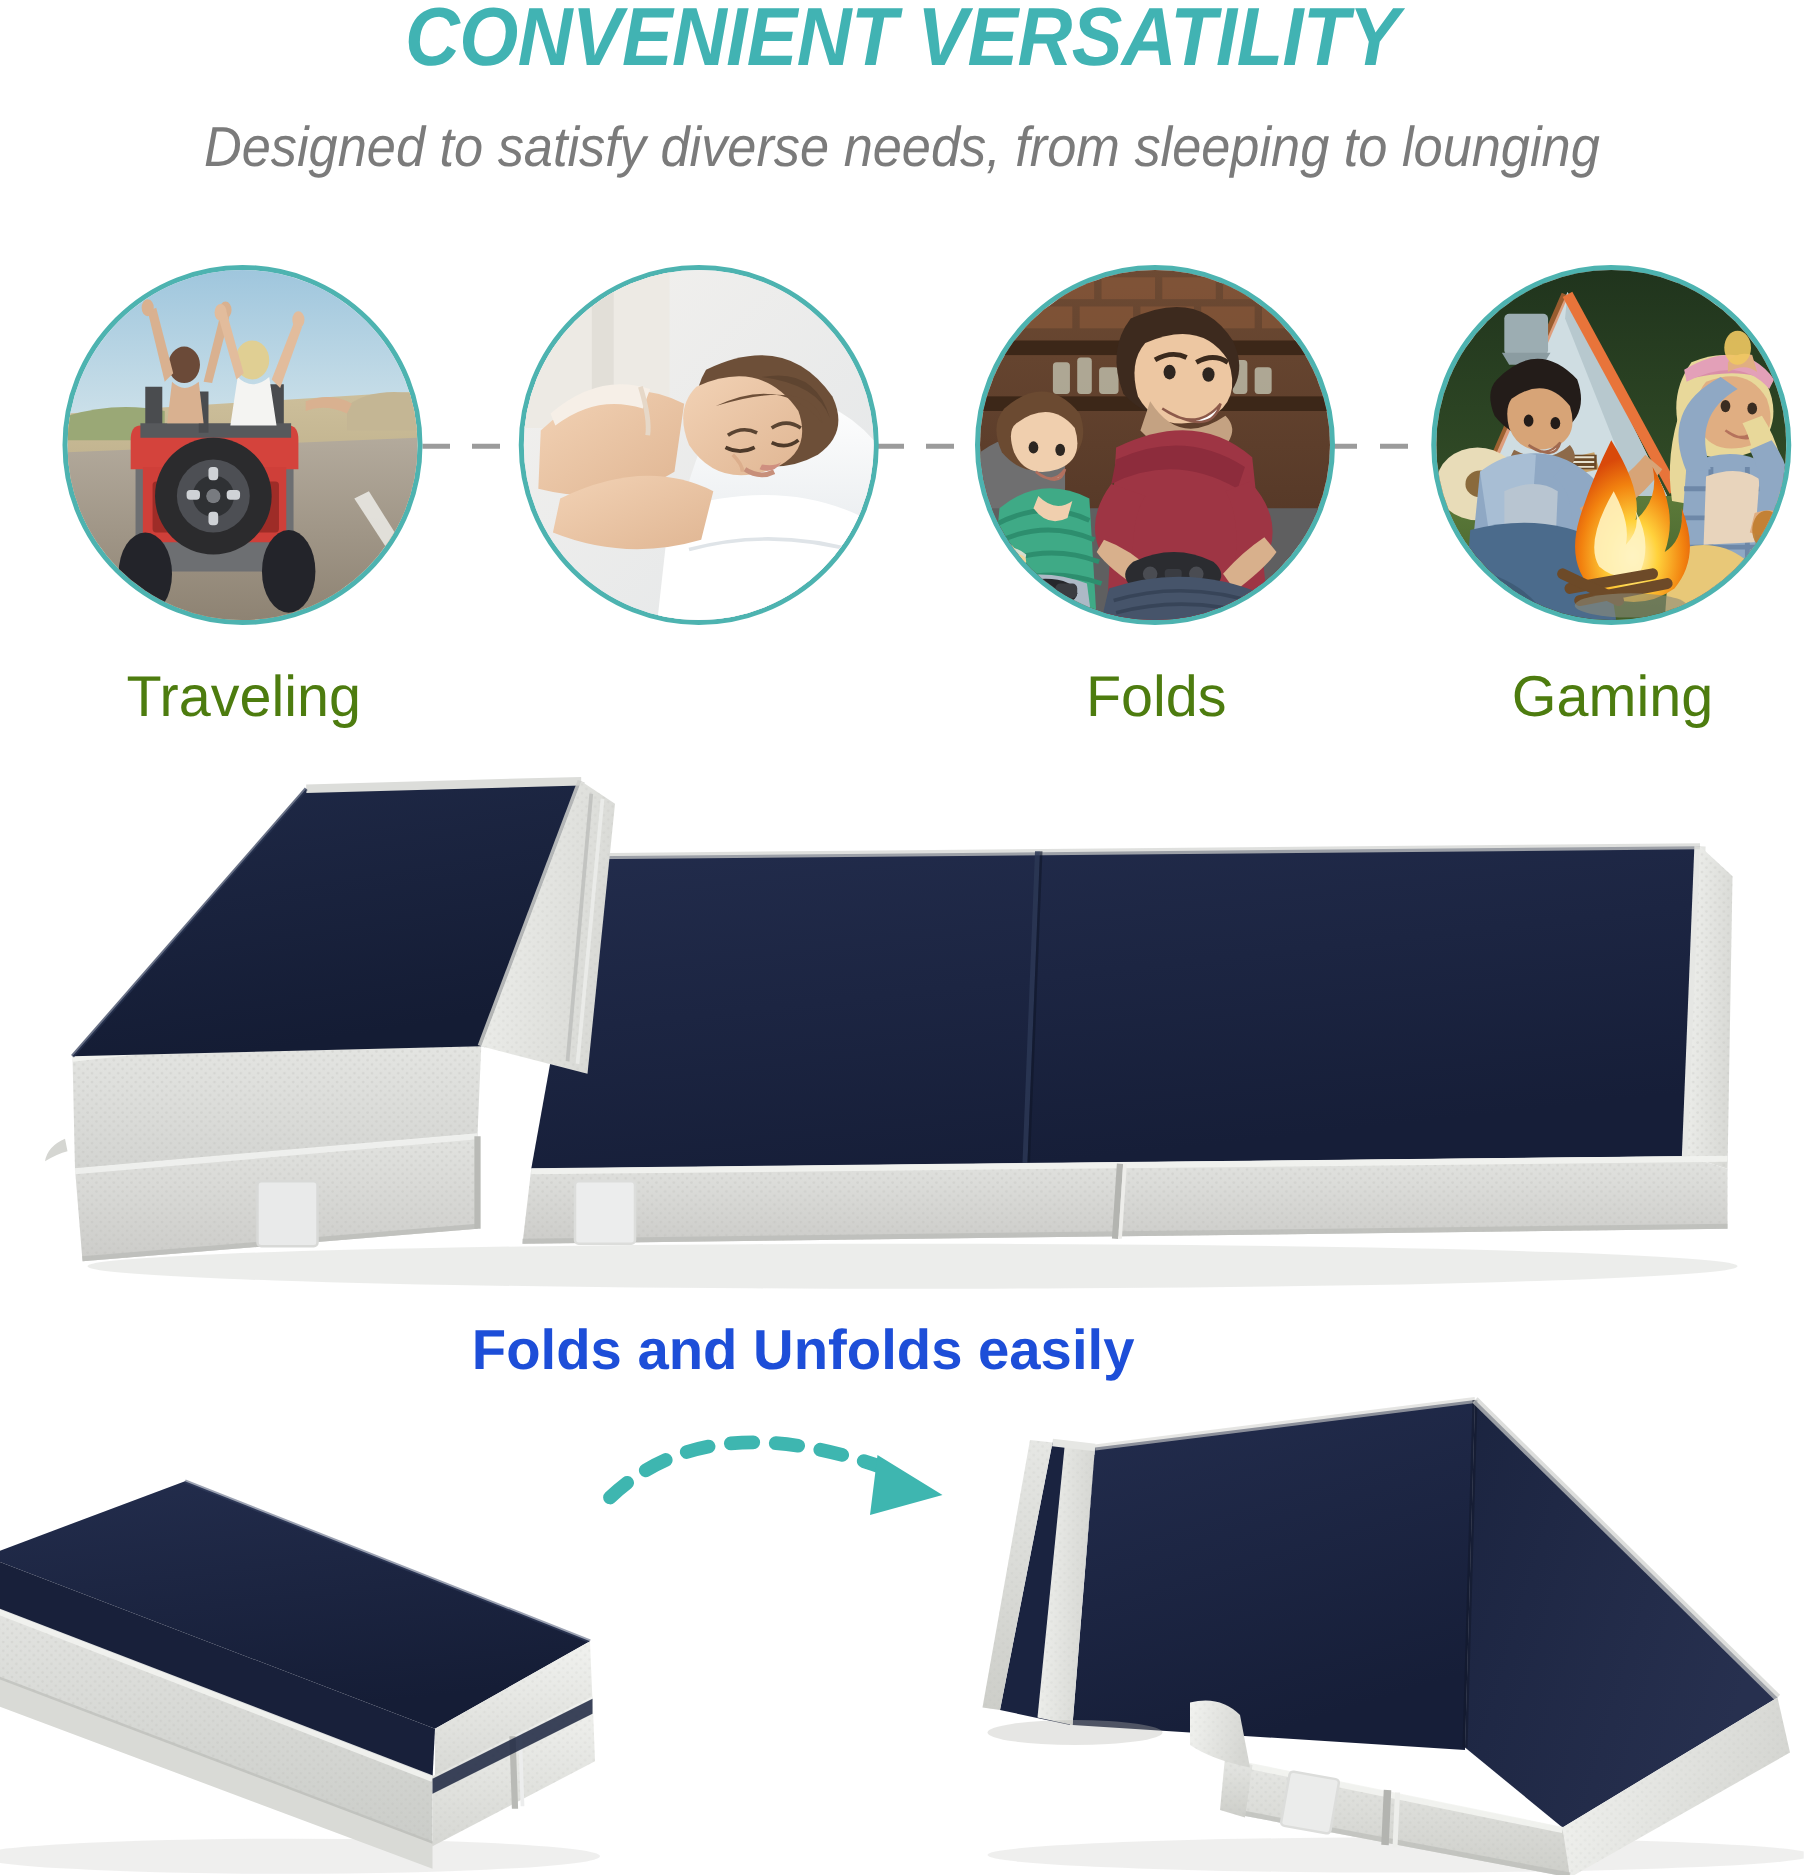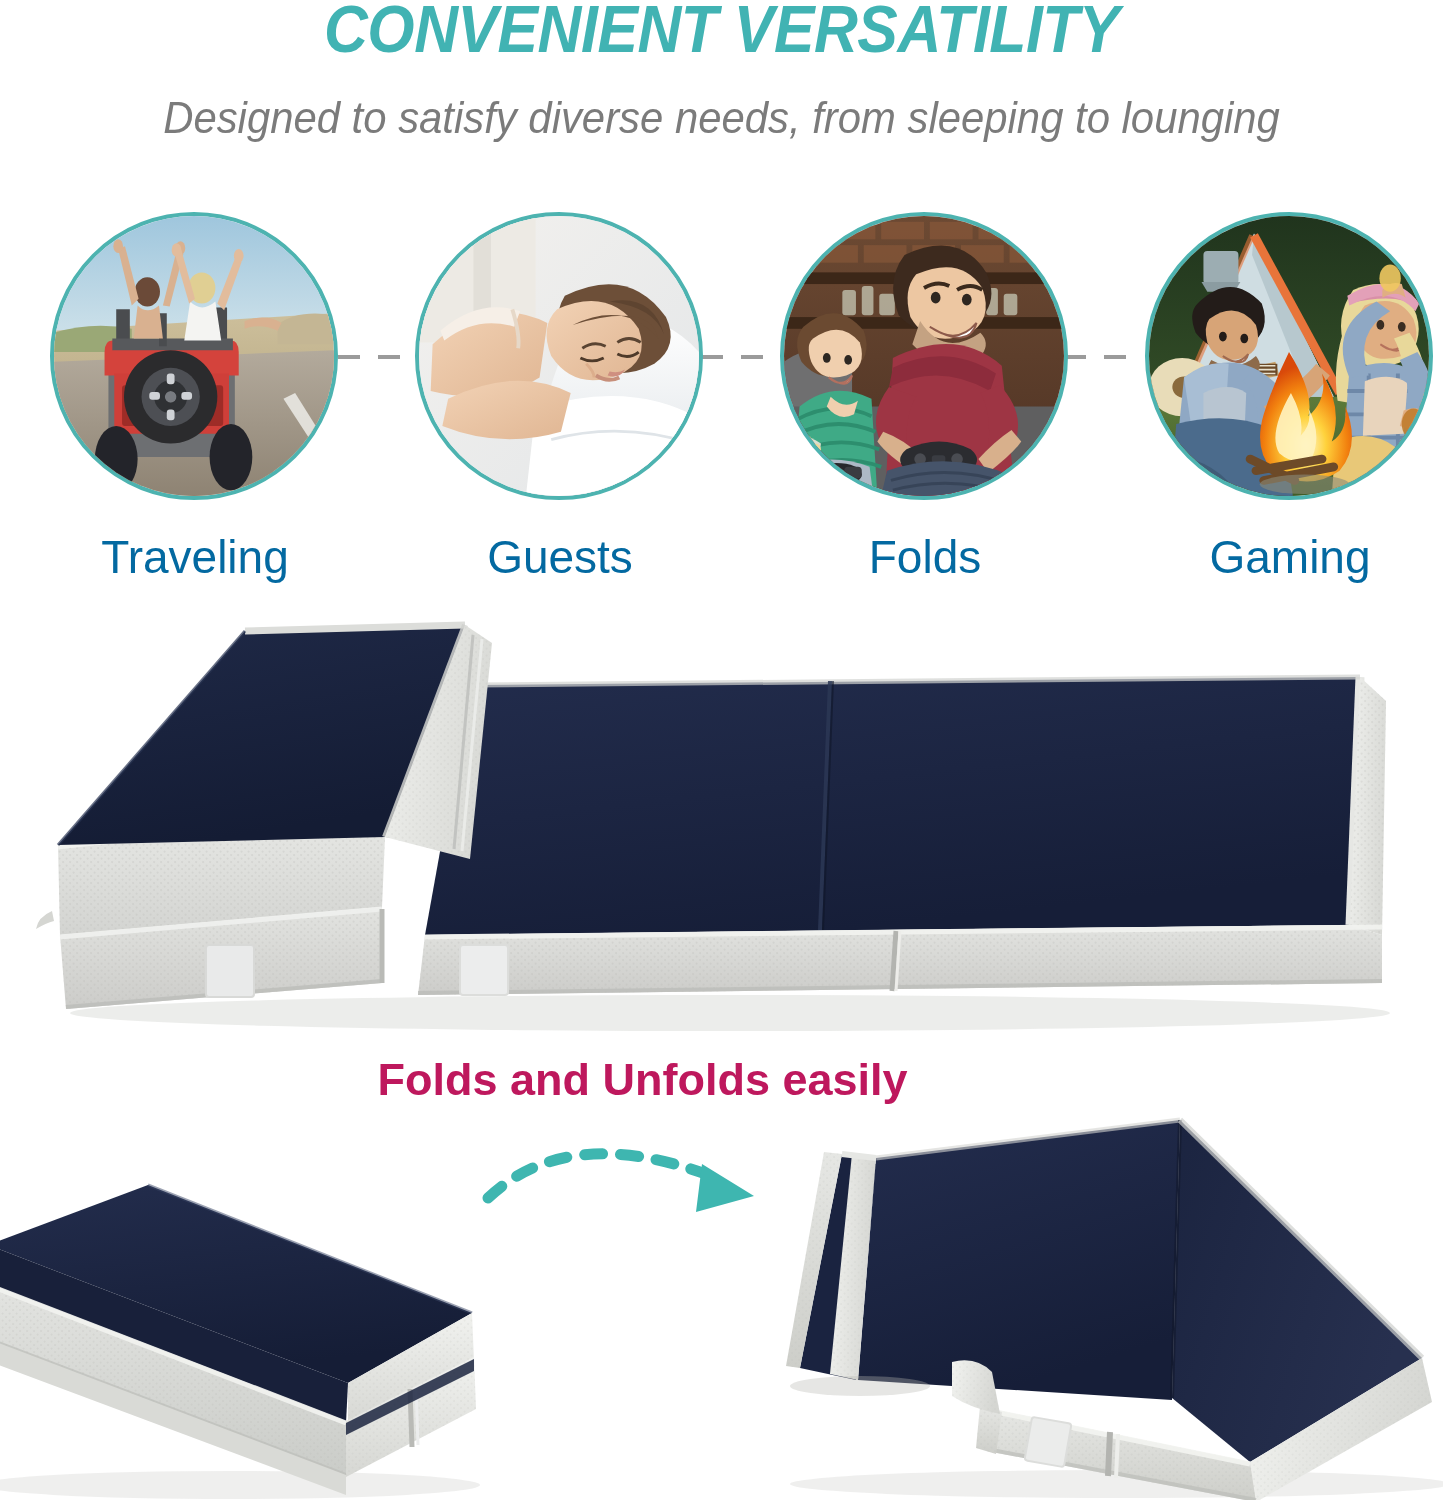--- a/index.html
+++ b/index.html
@@ -47,36 +47,36 @@
     border:4px solid #4db3b0;
     overflow:hidden;
     background:#e9eef0;
   }
   .uc-photo { position:absolute; left:0; top:0; width:100%; height:100%; }
   .uc-label {
     position:absolute; left:0; top:340px; width:300px;
     text-align:center;
     font-size:46px;
     font-weight:300;
-    color:#0369a1;
+    color:#4d7c0f;
     white-space:nowrap;
   }
   .connector {
     position:absolute; top:165px; height:4px;
     background:repeating-linear-gradient(to right,
       #9b9b9b 0px, #9b9b9b 22px, rgba(255,255,255,0) 22px, rgba(255,255,255,0) 40px);
   }
 
   
   #folds-label {
     position:absolute; left:0; top:1054px; width:1285px;
     text-align:center;
     font-size:45px;
     font-weight:bold;
-    color:#be185d;
+    color:#1d4ed8;
     white-space:nowrap;
   }
 
   
   #fig-main { position:absolute; left:30px; top:605px; width:1400px; height:430px; }
   #fig-folded { position:absolute; left:-20px; top:1165px; width:500px; height:335px; }
   #fig-chair { position:absolute; left:780px; top:1110px; width:670px; height:390px; }
   #fig-arrow { position:absolute; left:470px; top:1130px; width:310px; height:110px; }
   svg { display:block; overflow:visible; }
 </style>
@@ -205,21 +205,20 @@
         <path d="M158 112 q54-26 88 14 q-8-38 -88-14z" fill="#6d4f38"></path>
         <path d="M168 136 q12-8 24-2" stroke="#5a4432" stroke-width="3" fill="none"></path>
         <path d="M204 130 q12-8 24 0" stroke="#5a4432" stroke-width="3" fill="none"></path>
         <path d="M166 146 q12 6 24 0" stroke="#4e3a2a" stroke-width="3" fill="none"></path>
         <path d="M204 142 q12 6 22-2" stroke="#4e3a2a" stroke-width="3" fill="none"></path>
         <path d="M182 164 q12 8 24 2" stroke="#c78f7a" stroke-width="4" fill="none"></path>
         <path d="M196 160 q10 2 16-2 q-6 10 -18 6z" fill="#cf8f80"></path>
         <path d="M172 152 q8 8 8 14" stroke="#dcae8c" stroke-width="3" fill="none"></path>
       </svg>
     </div>
-    <div class="uc-label">Guests</div>
   </div>
 
   <div class="uc" style="left:775px;">
     <div class="uc-circle">
       <svg class="uc-photo" viewBox="0 0 288 288">
         <defs>
           <linearGradient id="mWall" x1="0" y1="0" x2="0" y2="1">
             <stop offset="0" stop-color="#6d4a33"></stop>
               <stop offset="1" stop-color="#4d3223"></stop>
           </linearGradient>

